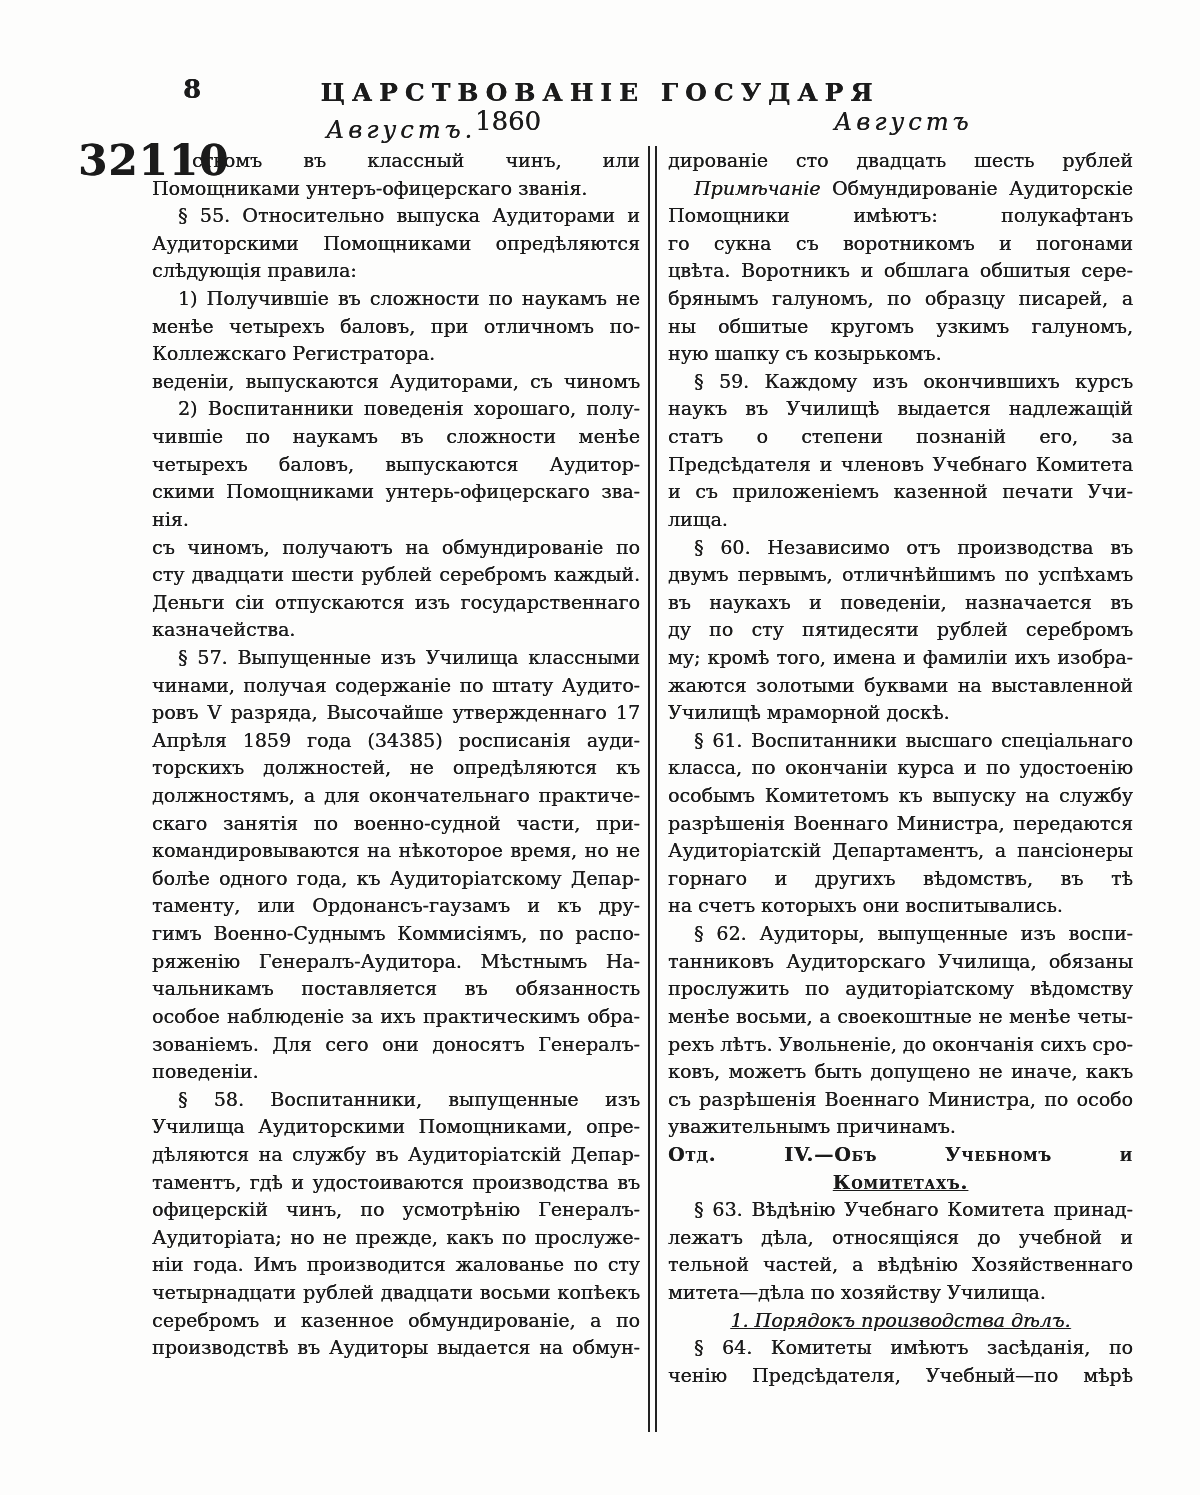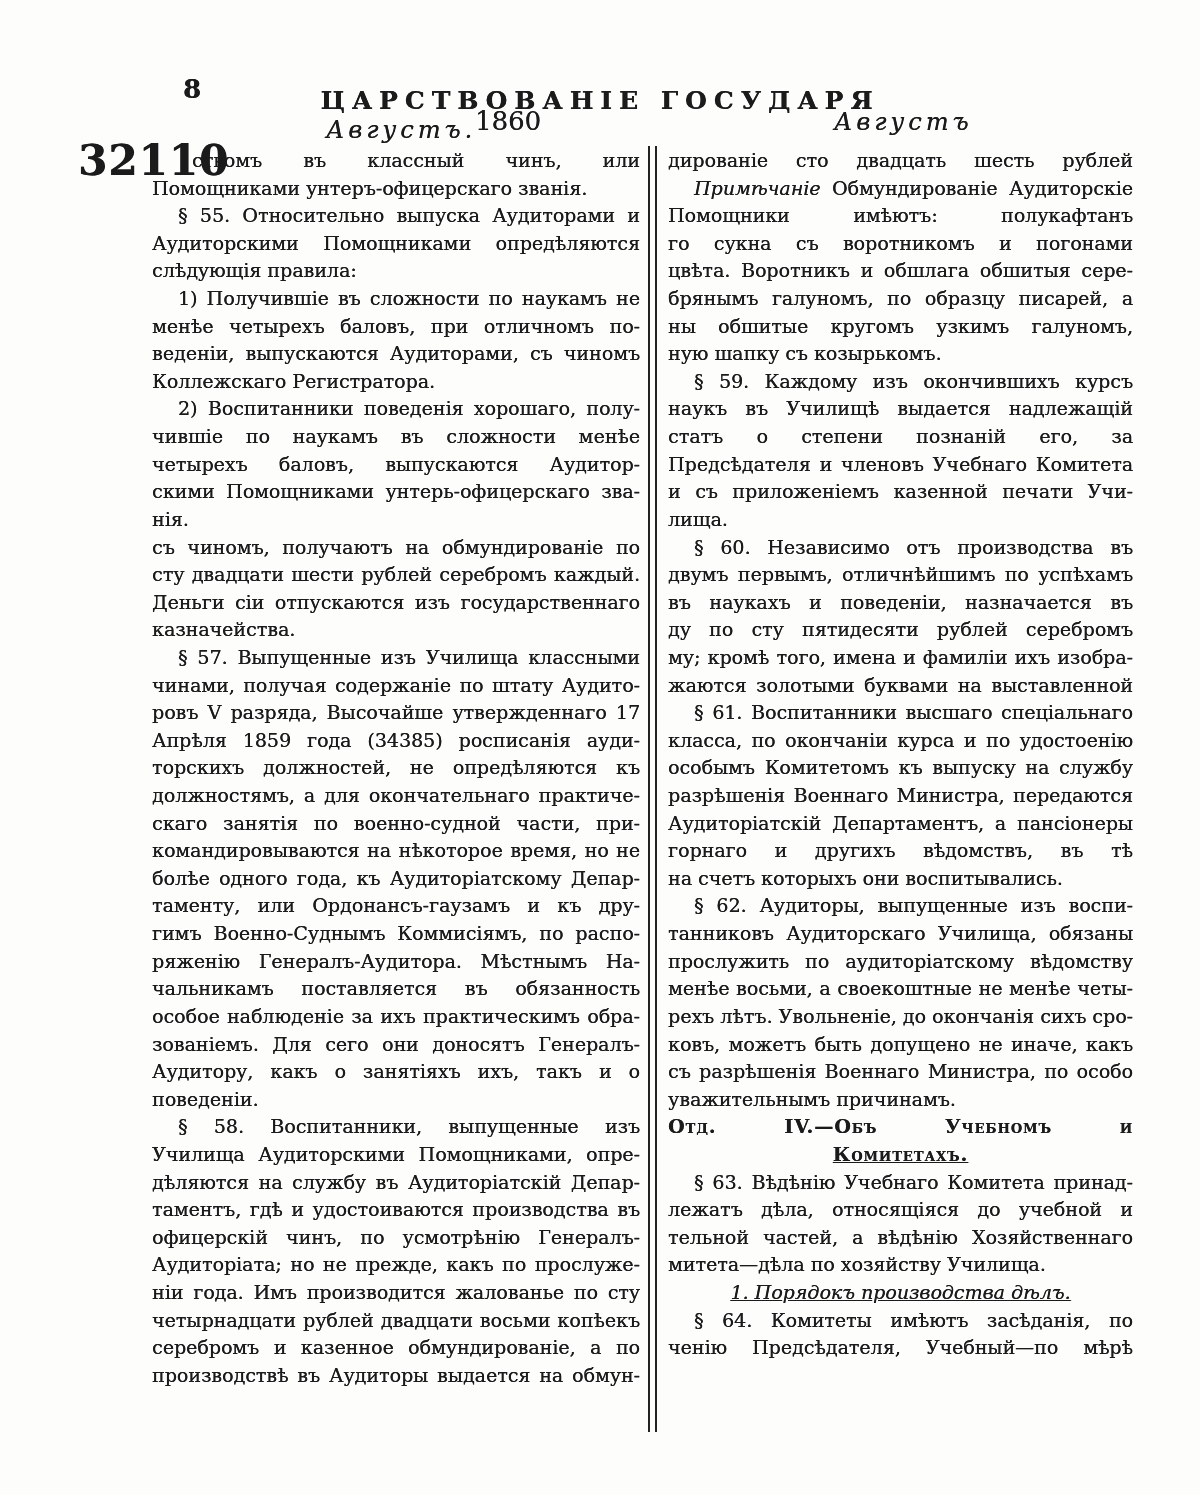--- a/index.html
+++ b/index.html
@@ -4,21 +4,21 @@
 <style>
   html,body{margin:0;padding:0;background:#e8e8e4;}
   .page{
     position:relative;width:1200px;height:1495px;margin:0 auto;
     background:#fdfdfc;color:#1b1b1b;
     font-family:"DejaVu Serif","Liberation Serif",serif;
     overflow:hidden;
     text-shadow:0.25px 0 0 currentColor;
   }
   .pagenum{position:absolute;left:183px;top:74px;font-size:26px;font-weight:bold;}
-  .title{position:absolute;left:0;top:86px;width:1200px;text-align:center;
+  .title{position:absolute;left:0;top:78px;width:1200px;text-align:center;
          font-size:25px;letter-spacing:7px;font-weight:bold;white-space:nowrap;}
   .sub-left{position:absolute;left:326px;top:108px;font-style:italic;font-size:24px;letter-spacing:4px;margin-top:8px;}
   .sub-year{position:absolute;left:0;top:106px;width:1016px;text-align:center;font-size:26px;}
   .sub-right{position:absolute;left:834px;top:108px;font-style:italic;font-size:24px;letter-spacing:4px;}
   .docnum{position:absolute;left:78px;top:136px;font-size:42px;font-weight:bold;letter-spacing:1px;
           text-shadow:0.6px 0 0 currentColor;}
   .col{position:absolute;top:147px;}
   .col-left{left:152px;width:488px;}
   .col-right{left:668px;width:465px;}
   .divider{position:absolute;left:648px;top:146px;height:1286px;width:5px;
@@ -46,22 +46,22 @@
   <div class="sub-right">Августъ</div>
   <div class="docnum">32110</div>
   <div class="col col-left" id="col-left">
       <div class="line noff">ствомъ въ классный чинъ, или Аудиторскими</div>
       <div class="line al">Помощниками унтеръ-офицерскаго званія.</div>
       <div class="line ind">§ 55. Относительно выпуска Аудиторами и</div>
       <div class="line">Аудиторскими Помощниками опредѣляются</div>
       <div class="line al">слѣдующія правила:</div>
       <div class="line ind">1) Получившіе въ сложности по наукамъ не</div>
       <div class="line">менѣе четырехъ баловъ, при отличномъ по-</div>
+      <div class="line al">Коллежскаго Регистратора.</div>
       <div class="line">веденіи, выпускаются Аудиторами, съ чиномъ</div>
-      <div class="line al">Коллежскаго Регистратора.</div>
       <div class="line ind">2) Воспитанники поведенія хорошаго, полу-</div>
       <div class="line">чившіе по наукамъ въ сложности менѣе</div>
       <div class="line">четырехъ баловъ, выпускаются Аудитор-</div>
       <div class="line">скими Помощниками унтерь-офицерскаго зва-</div>
       <div class="line al">нія.</div>
       <div class="line">съ чиномъ, получаютъ на обмундированіе по</div>
       <div class="line">сту двадцати шести рублей серебромъ каждый.</div>
       <div class="line">Деньги сіи отпускаются изъ государственнаго</div>
       <div class="line al">казначейства.</div>
       <div class="line ind">§ 57. Выпущенные изъ Училища классными</div>
@@ -72,21 +72,20 @@
       <div class="line">должностямъ, а для окончательнаго практиче-</div>
       <div class="line">скаго занятія по военно-судной части, при-</div>
       <div class="line">командировываются на нѣкоторое время, но не</div>
       <div class="line">болѣе одного года, къ Аудиторіатскому Депар-</div>
       <div class="line">таменту, или Ордонансъ-гаузамъ и къ дру-</div>
       <div class="line">гимъ Военно-Суднымъ Коммисіямъ, по распо-</div>
       <div class="line">ряженію Генералъ-Аудитора. Мѣстнымъ На-</div>
       <div class="line">чальникамъ поставляется въ обязанность имѣть</div>
       <div class="line">особое наблюденіе за ихъ практическимъ обра-</div>
       <div class="line">зованіемъ. Для сего они доносятъ Генералъ-</div>
-      <div class="line">Аудитору, какъ о занятіяхъ ихъ, такъ и о</div>
       <div class="line al">поведеніи.</div>
       <div class="line ind">§ 58. Воспитанники, выпущенные изъ</div>
       <div class="line">Училища Аудиторскими Помощниками, опре-</div>
       <div class="line">дѣляются на службу въ Аудиторіатскій Депар-</div>
       <div class="line">таментъ, гдѣ и удостоиваются производства въ</div>
       <div class="line">офицерскій чинъ, по усмотрѣнію Генералъ-</div>
       <div class="line">Аудиторіата; но не прежде, какъ по прослуже-</div>
       <div class="line">ніи года. Имъ производится жалованье по сту</div>
       <div class="line">четырнадцати рублей двадцати восьми копѣекъ</div>
       <div class="line">серебромъ и казенное обмундированіе, а по</div>
@@ -107,20 +106,21 @@
       <div class="line">статъ о степени познаній его, за подписаніемъ</div>
       <div class="line">Предсѣдателя и членовъ Учебнаго Комитета</div>
       <div class="line">и съ приложеніемъ казенной печати Учи-</div>
       <div class="line al">лища.</div>
       <div class="line ind">§ 60. Независимо отъ производства въ чины,</div>
       <div class="line">двумъ первымъ, отличнѣйшимъ по успѣхамъ</div>
       <div class="line">въ наукахъ и поведеніи, назначается въ награ-</div>
       <div class="line">ду по сту пятидесяти рублей серебромъ каждо-</div>
       <div class="line">му; кромѣ того, имена и фамиліи ихъ изобра-</div>
       <div class="line">жаются золотыми буквами на выставленной въ</div>
+      <div class="line al">Училищѣ мраморной доскѣ.</div>
       <div class="line ind">§ 61. Воспитанники высшаго спеціальнаго</div>
       <div class="line">класса, по окончаніи курса и по удостоенію</div>
       <div class="line">особымъ Комитетомъ къ выпуску на службу съ</div>
       <div class="line">разрѣшенія Военнаго Министра, передаются въ</div>
       <div class="line">Аудиторіатскій Департаментъ, а пансіонеры</div>
       <div class="line">горнаго и другихъ вѣдомствъ, въ тѣ вѣдомства,</div>
       <div class="line al">на счетъ которыхъ они воспитывались.</div>
       <div class="line ind">§ 62. Аудиторы, выпущенные изъ воспи-</div>
       <div class="line">танниковъ Аудиторскаго Училища, обязаны</div>
       <div class="line">прослужить по аудиторіатскому вѣдомству не</div>

